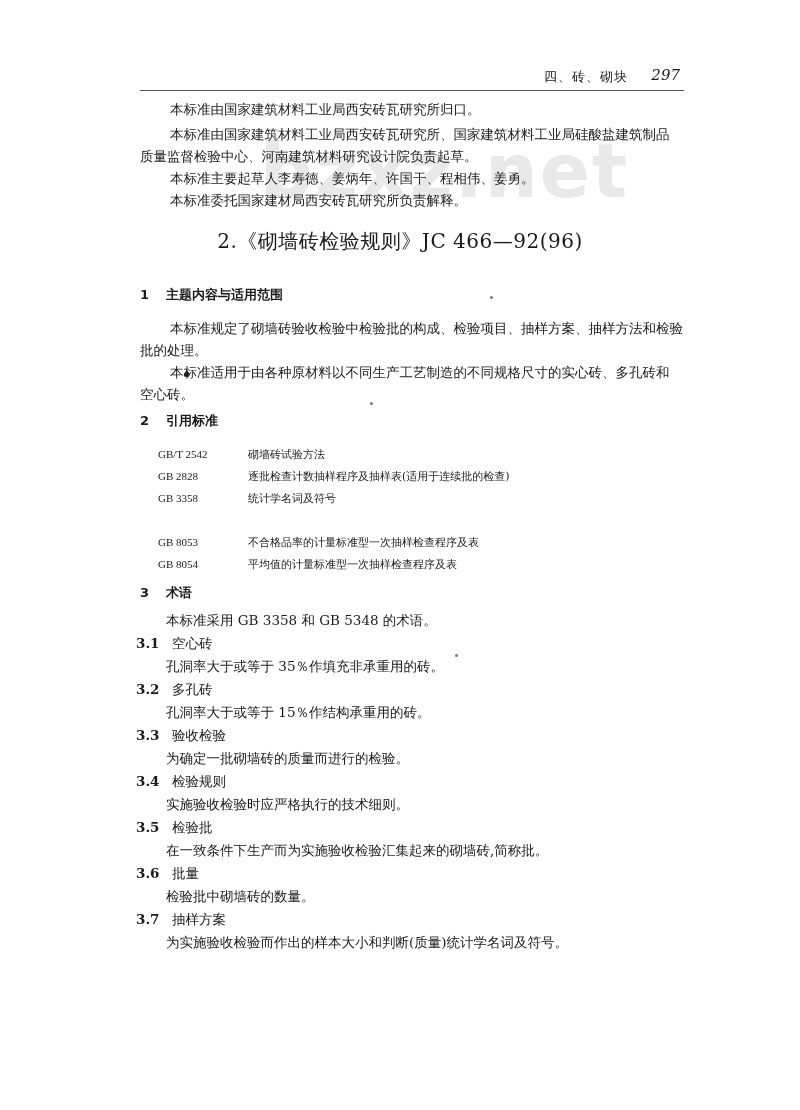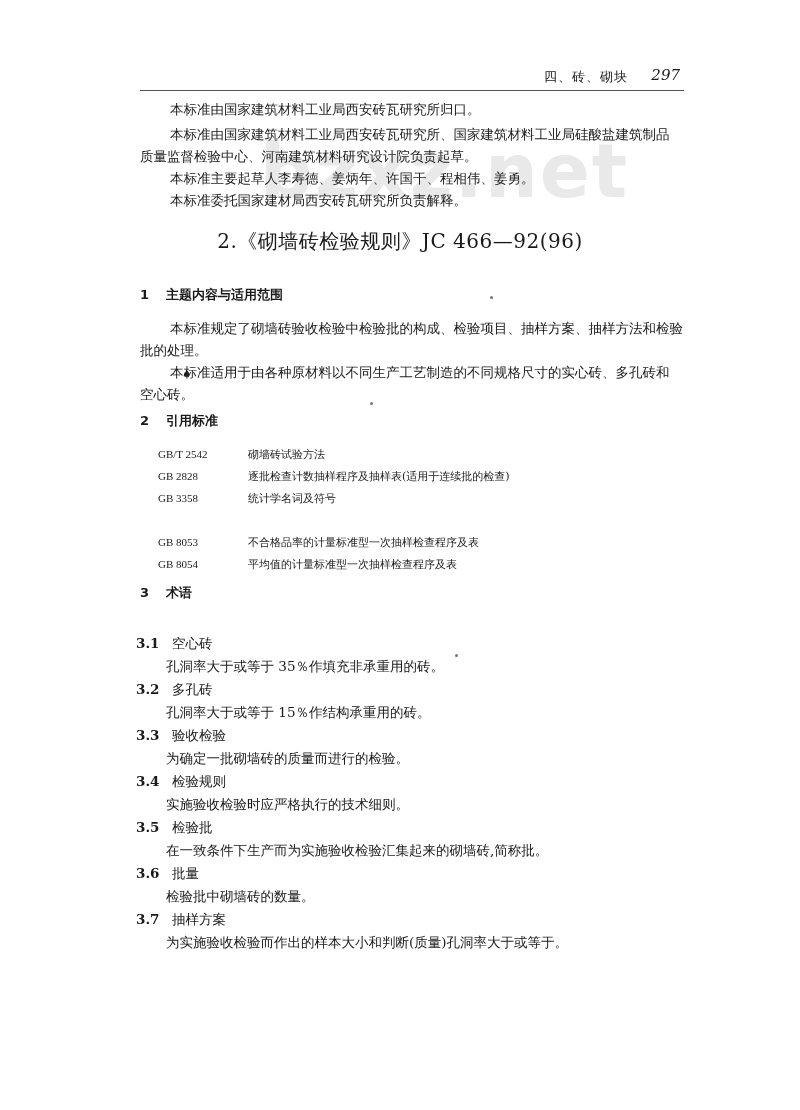--- a/index.html
+++ b/index.html
@@ -77,39 +77,40 @@
   <div class="ref" style="top:535px">
     <span class="code">GB 8053</span><span>不合格品率的计量标准型一次抽样检查程序及表</span>
   </div>
   <div class="ref" style="top:557px">
     <span class="code">GB 8054</span><span>平均值的计量标准型一次抽样检查程序及表</span>
   </div>
 
   <div class="h1" style="top:584px">
     <span class="num">3</span><span>术语</span>
   </div>
+  <div class="line" style="left:166px; top:612px">本标准采用 GB 3358 和 GB 5348 的术语。</div>
 
   <div class="h2" style="top:635px"><span class="num">3.1</span><span>空心砖</span></div>
   <div class="def" style="top:658px">孔洞率大于或等于 35％作填充非承重用的砖。</div>
 
   <div class="h2" style="top:681px"><span class="num">3.2</span><span>多孔砖</span></div>
   <div class="def" style="top:704px">孔洞率大于或等于 15％作结构承重用的砖。</div>
 
   <div class="h2" style="top:727px"><span class="num">3.3</span><span>验收检验</span></div>
   <div class="def" style="top:750px">为确定一批砌墙砖的质量而进行的检验。</div>
 
   <div class="h2" style="top:773px"><span class="num">3.4</span><span>检验规则</span></div>
   <div class="def" style="top:796px">实施验收检验时应严格执行的技术细则。</div>
 
   <div class="h2" style="top:819px"><span class="num">3.5</span><span>检验批</span></div>
   <div class="def" style="top:842px">在一致条件下生产而为实施验收检验汇集起来的砌墙砖,简称批。</div>
 
   <div class="h2" style="top:865px"><span class="num">3.6</span><span>批量</span></div>
   <div class="def" style="top:888px">检验批中砌墙砖的数量。</div>
 
   <div class="h2" style="top:911px"><span class="num">3.7</span><span>抽样方案</span></div>
-  <div class="def" style="top:934px">为实施验收检验而作出的样本大小和判断(质量)孔洞率大于或等于。</div>
+  <div class="def" style="top:934px">为实施验收检验而作出的样本大小和判断(质量)统计学名词及符号。</div>
 
   <span class="dot" style="left:490px; top:296px"></span>
   <span class="dot" style="left:184px; top:372px; width:5px; height:5px; background:#222"></span>
   <span class="dot" style="left:370px; top:402px"></span>
   <span class="dot" style="left:455px; top:654px"></span>
 </div>
 
 </body></html>

